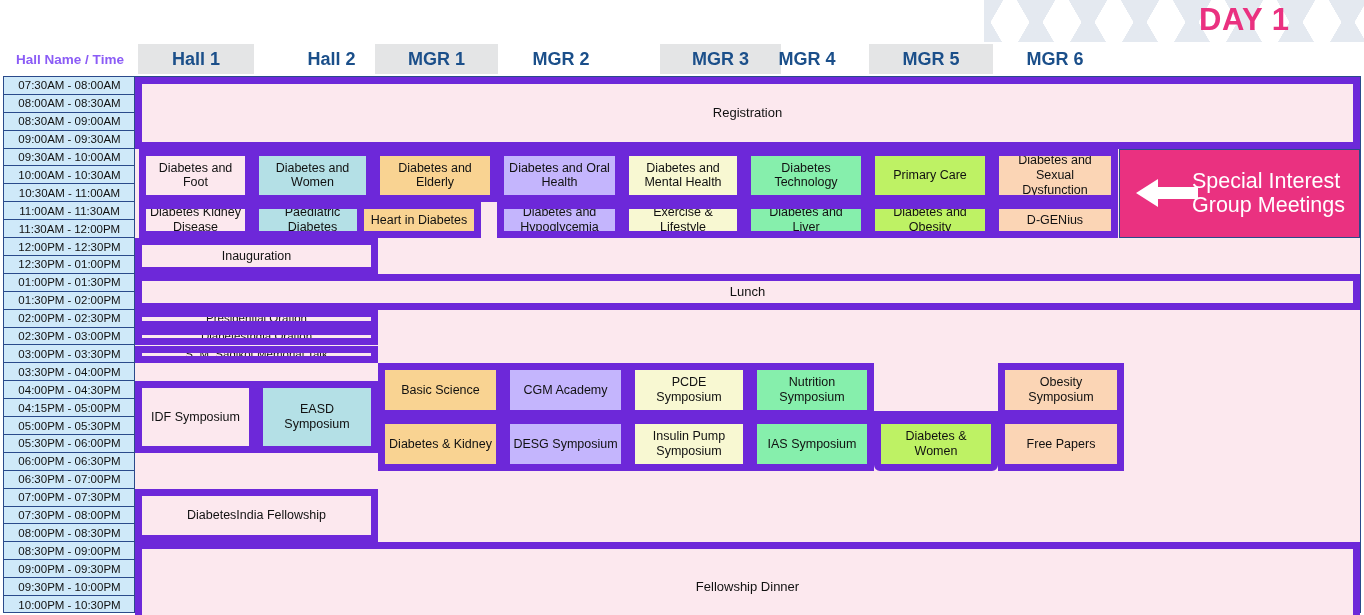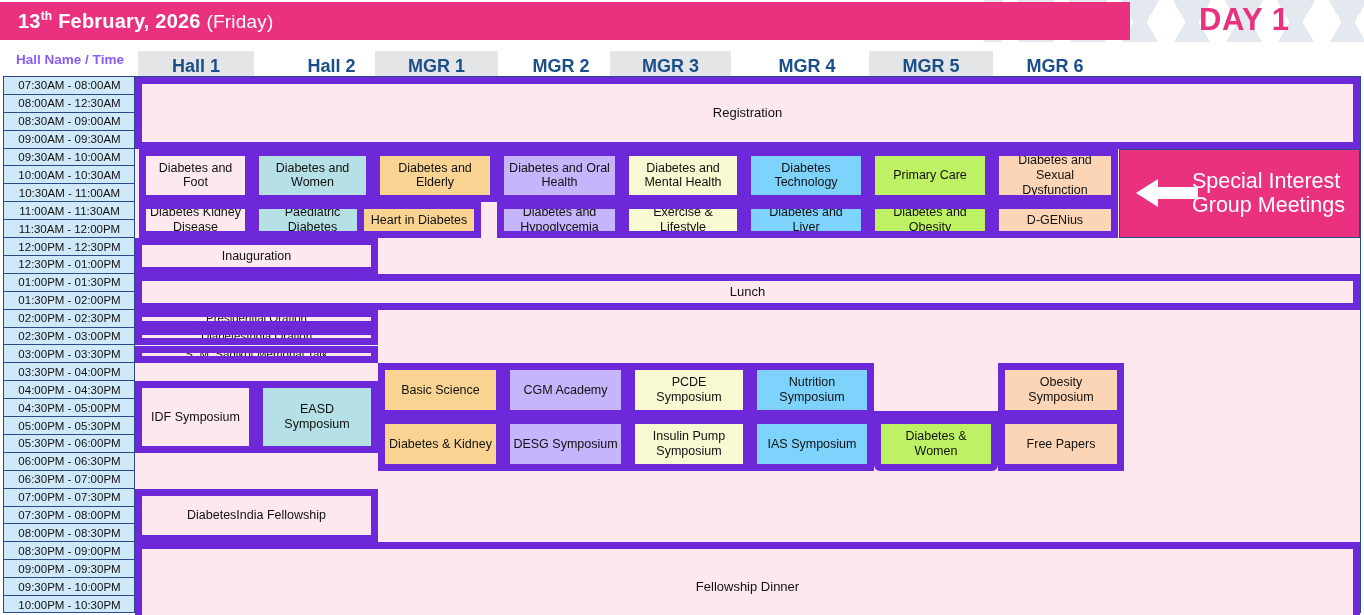--- a/index.html
+++ b/index.html
@@ -25,21 +25,21 @@
               letter-spacing:.2px; white-space:nowrap; }
   #datetext .sup { font-size:12px; vertical-align:super; font-weight:bold; }
   #datetext .dow { font-weight:normal; font-size:19px; }
   #daylabel { position:absolute; left:1199px; top:2px; color:#ea3180;
               font-size:31px; font-weight:bold; letter-spacing:.5px; }
 
   
   #hallrow { position:absolute; left:0; top:44px; height:30px; width:1364px; }
   .hcell { position:absolute; top:0; height:30px; display:flex;
            align-items:center; justify-content:center;
-           color:#1b4f8a; font-weight:bold; font-size:18px;margin-top:7px; }
+           color:#1b4f8a; font-weight:bold; font-size:18px; }
   #hallnamelabel { position:absolute; left:6px; top:0; width:128px; height:30px;
            display:flex; align-items:center; justify-content:center;
            color:#8b5cf6; font-weight:bold; font-size:13.5px; }
   .hcell.shaded { background:#e4e5e6; }
 
   
   #grid { position:absolute; left:3px; top:76px; width:1358px; height:537px;
           border:1.5px solid #2a4a8b; background:#fce8ee; }
 
   
@@ -59,84 +59,78 @@
          text-align:center; font-size:12.5px; color:#111; line-height:1.18;
          padding:1px 3px; overflow:hidden; }
   .blk.big { font-size:13px; }
 
   
   .c-hall1 { background:#fce8ee; }
   .c-hall2 { background:#b4e0e6; }
   .c-mgr1  { background:#f9d392; }
   .c-mgr2  { background:#c4b5fd; }
   .c-mgr3  { background:#f8f8d2; }
-  .c-mgr4  { background:#7dd3fc; }
+  .c-mgr4  { background:#86efac; }
   .c-mgr5  { background:#bef264; }
   .c-mgr6  { background:#fbd5b5; }
   .c-pink  { background:#fce8ee; }
 
   
   #sig { position:absolute; background:#ea3180; border:1px solid #2a4a8b;
          display:flex; align-items:center; justify-content:flex-end;
          padding-right:14px; }
   #sig .sigtext { color:#fff; font-size:21.5px; font-weight:normal;
                   line-height:1.12; text-align:left; }
   #sig .arrow { position:absolute; left:16px; top:50%;
                 transform:translateY(-50%); width:62px; height:34px; }
 </style>
 </head>
 <body>
 
 <div id="stage">
 
   <div id="topband">
     <div id="tri-pattern"></div>
-    <div id="datebar">
-      <div id="datetext">
-        <span>13</span><span class="sup">th</span><span> February, 2026</span>
-        <span class="dow">(Friday)</span>
-      </div>
-    </div>
     <div id="daylabel">DAY 1</div>
   </div>
 
   <div id="hallrow">
     <div id="hallnamelabel">Hall Name / Time</div>
     <div class="hcell shaded" style="left:138px;width:116px;">Hall 1</div>
     <div class="hcell" style="left:254px;width:121px;padding-left:34px;">Hall 2</div>
     <div class="hcell shaded" style="left:375px;width:123px;">MGR 1</div>
     <div class="hcell" style="left:498px;width:126px;">MGR 2</div>
-    <div class="hcell shaded" style="left:610px;width:121px;">MGR 3</div>
+    <div class="hcell shaded" style="left:660px;width:121px;">MGR 3</div>
     <div class="hcell" style="left:745px;width:124px;">MGR 4</div>
     <div class="hcell shaded" style="left:869px;width:124px;">MGR 5</div>
     <div class="hcell" style="left:993px;width:124px;">MGR 6</div>
   </div>
 
   <div id="grid">
 
     <div id="timecol">
         <div class="trow" style="top: 0px; height: 17.9px;">07:30AM - 08:00AM</div>
-        <div class="trow" style="top: 17.9px; height: 17.9px;">08:00AM - 12:30AM</div>
+        <div class="trow" style="top: 17.9px; height: 17.9px;">08:00AM - 08:30AM</div>
         <div class="trow" style="top: 35.8px; height: 17.9px;">08:30AM - 09:00AM</div>
         <div class="trow" style="top: 53.7px; height: 17.9px;">09:00AM - 09:30AM</div>
         <div class="trow" style="top: 71.6px; height: 17.9px;">09:30AM - 10:00AM</div>
         <div class="trow" style="top: 89.5px; height: 17.9px;">10:00AM - 10:30AM</div>
         <div class="trow" style="top: 107.4px; height: 17.9px;">10:30AM - 11:00AM</div>
         <div class="trow" style="top: 125.3px; height: 17.9px;">11:00AM - 11:30AM</div>
         <div class="trow" style="top: 143.2px; height: 17.9px;">11:30AM - 12:00PM</div>
         <div class="trow" style="top: 161.1px; height: 17.9px;">12:00PM - 12:30PM</div>
         <div class="trow" style="top: 179px; height: 17.9px;">12:30PM - 01:00PM</div>
         <div class="trow" style="top: 196.9px; height: 17.9px;">01:00PM - 01:30PM</div>
         <div class="trow" style="top: 214.8px; height: 17.9px;">01:30PM - 02:00PM</div>
         <div class="trow" style="top: 232.7px; height: 17.9px;">02:00PM - 02:30PM</div>
         <div class="trow" style="top: 250.6px; height: 17.9px;">02:30PM - 03:00PM</div>
         <div class="trow" style="top: 268.5px; height: 17.9px;">03:00PM - 03:30PM</div>
         <div class="trow" style="top: 286.4px; height: 17.9px;">03:30PM - 04:00PM</div>
         <div class="trow" style="top: 304.3px; height: 17.9px;">04:00PM - 04:30PM</div>
-        <div class="trow" style="top: 322.2px; height: 17.9px;">04:30PM - 05:00PM</div>
+        <div class="trow" style="top: 322.2px; height: 17.9px;">04:15PM - 05:00PM</div>
         <div class="trow" style="top: 340.1px; height: 17.9px;">05:00PM - 05:30PM</div>
         <div class="trow" style="top: 358px; height: 17.9px;">05:30PM - 06:00PM</div>
         <div class="trow" style="top: 375.9px; height: 17.9px;">06:00PM - 06:30PM</div>
         <div class="trow" style="top: 393.8px; height: 17.9px;">06:30PM - 07:00PM</div>
         <div class="trow" style="top: 411.7px; height: 17.9px;">07:00PM - 07:30PM</div>
         <div class="trow" style="top: 429.6px; height: 17.9px;">07:30PM - 08:00PM</div>
         <div class="trow" style="top: 447.5px; height: 17.9px;">08:00PM - 08:30PM</div>
         <div class="trow" style="top: 465.4px; height: 17.9px;">08:30PM - 09:00PM</div>
         <div class="trow" style="top: 483.3px; height: 17.9px;">09:00PM - 09:30PM</div>
         <div class="trow" style="top: 501.2px; height: 17.9px;">09:30PM - 10:00PM</div>

